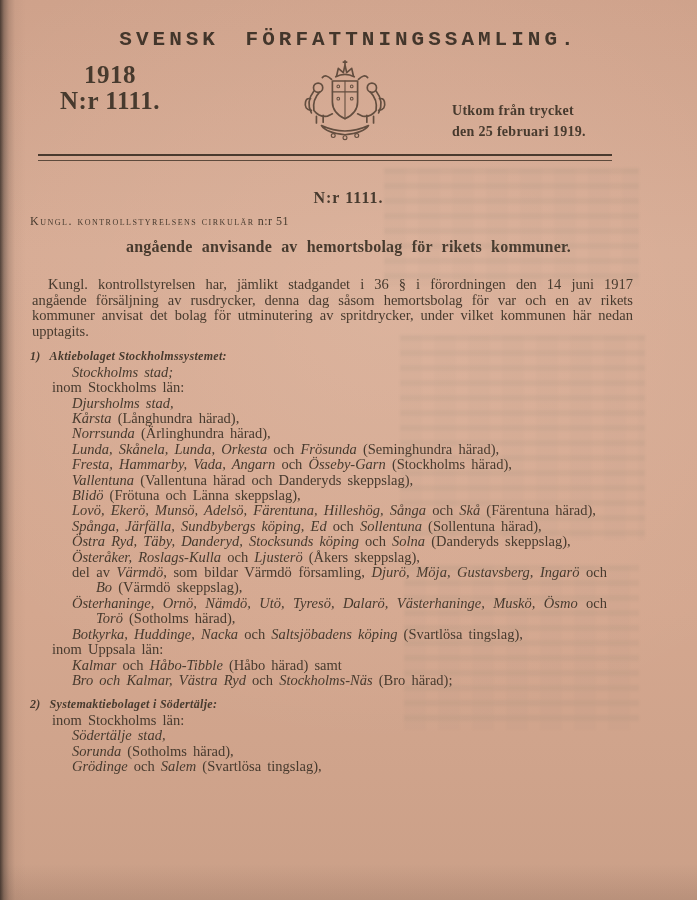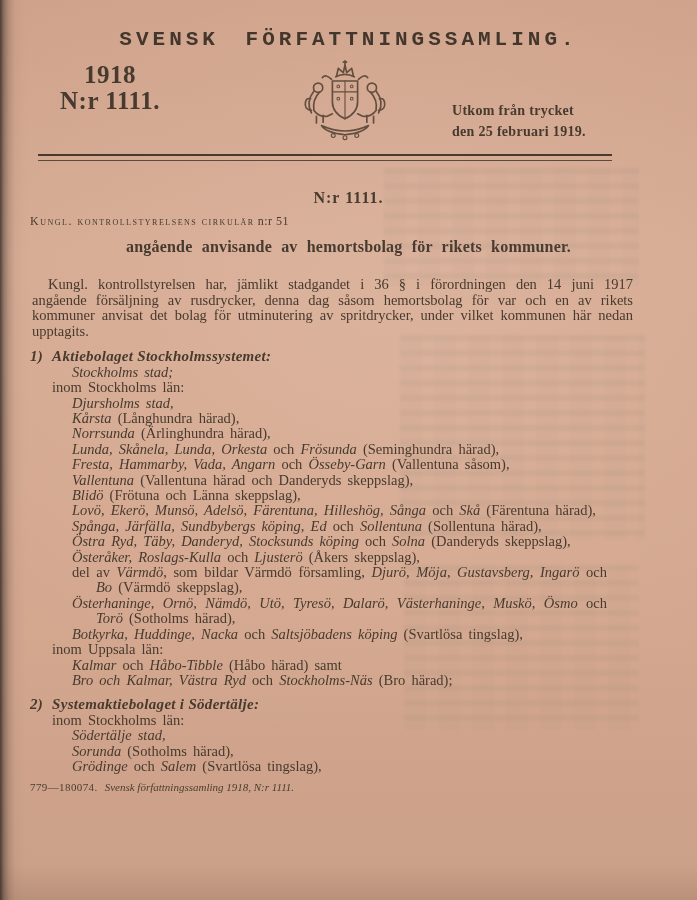--- a/index.html
+++ b/index.html
@@ -52,21 +52,21 @@
   .issuer .rest { letter-spacing:0.5px; }
   .subject { text-align:center; font-weight:bold; font-size:16px; margin-top:9px; word-spacing:5px; letter-spacing:0.2px; }
 
   .intro {
     margin:21px 34px 0 2px; text-align:justify; text-indent:16px;
     font-size:14.5px; line-height:15.6px; word-spacing:2.5px;
   }
 
   .sections { margin-top:10px; padding-right:60px; font-size:14.5px; line-height:15.4px; }
   .section { margin-top:9px; }
-  .section-heading { font-weight:bold; font-style:italic; font-size:15px; letter-spacing:0.3px; }
+  .section-heading { font-weight:bold; font-style:italic; font-size:12px; letter-spacing:0.3px; }
   .section-heading .marker { margin-right:9px; }
   .line { text-align:justify; word-spacing:2.5px; }
   .line.i1 { padding-left:22px; }
   .line.i2 { padding-left:66px; text-indent:-24px; }
   .line span.i { font-style:italic; }
   .line span.r { font-style:normal; }
 
   .footer { margin-top:7px; font-size:11px; color:#4b3c30; }
   .footer .num { letter-spacing:0.4px; }
   .footer .cite { font-style:italic; margin-left:7px; }
@@ -146,21 +146,21 @@
 
   <div class="sections">
       <div class="section">
         <div class="section-heading"><span class="marker">1)</span><span class="stitle">Aktiebolaget Stockholmssystemet:</span></div>
         <div class="line i2"><span class="i">Stockholms stad;</span></div>
         <div class="line i1"><span class="r">inom Stockholms län:</span></div>
         <div class="line i2"><span class="i">Djursholms stad,</span></div>
         <div class="line i2"><span class="i">Kårsta</span><span class="r"> (Långhundra härad),</span></div>
         <div class="line i2"><span class="i">Norrsunda</span><span class="r"> (Ärlinghundra härad),</span></div>
         <div class="line i2"><span class="i">Lunda, Skånela, Lunda, Orkesta</span><span class="r"> och </span><span class="i">Frösunda</span><span class="r"> (Seminghundra härad),</span></div>
-        <div class="line i2"><span class="i">Fresta, Hammarby, Vada, Angarn</span><span class="r"> och </span><span class="i">Össeby-Garn</span><span class="r"> (Vallentuna såsom),</span></div>
+        <div class="line i2"><span class="i">Fresta, Hammarby, Vada, Angarn</span><span class="r"> och </span><span class="i">Össeby-Garn</span><span class="r"> (Stockholms härad),</span></div>
         <div class="line i2"><span class="i">Vallentuna</span><span class="r"> (Vallentuna härad och Danderyds skeppslag),</span></div>
         <div class="line i2"><span class="i">Blidö</span><span class="r"> (Frötuna och Länna skeppslag),</span></div>
         <div class="line i2"><span class="i">Lovö, Ekerö, Munsö, Adelsö, Färentuna, Hilleshög, Sånga</span><span class="r"> och </span><span class="i">Skå</span><span class="r"> (Färentuna härad),</span></div>
         <div class="line i2"><span class="i">Spånga, Järfälla, Sundbybergs köping, Ed</span><span class="r"> och </span><span class="i">Sollentuna</span><span class="r"> (Sollentuna härad),</span></div>
         <div class="line i2"><span class="i">Östra Ryd, Täby, Danderyd, Stocksunds köping</span><span class="r"> och </span><span class="i">Solna</span><span class="r"> (Danderyds skeppslag),</span></div>
         <div class="line i2"><span class="i">Österåker, Roslags-Kulla</span><span class="r"> och </span><span class="i">Ljusterö</span><span class="r"> (Åkers skeppslag),</span></div>
         <div class="line i2"><span class="r">del av </span><span class="i">Värmdö</span><span class="r">, som bildar Värmdö församling, </span><span class="i">Djurö, Möja, Gustavsberg, Ingarö</span><span class="r"> och </span><span class="i">Bo</span><span class="r"> (Värmdö skeppslag),</span></div>
         <div class="line i2"><span class="i">Österhaninge, Ornö, Nämdö, Utö, Tyresö, Dalarö, Västerhaninge, Muskö, Ösmo</span><span class="r"> och </span><span class="i">Torö</span><span class="r"> (Sotholms härad),</span></div>
         <div class="line i2"><span class="i">Botkyrka, Huddinge, Nacka</span><span class="r"> och </span><span class="i">Saltsjöbadens köping</span><span class="r"> (Svartlösa tingslag),</span></div>
         <div class="line i1"><span class="r">inom Uppsala län:</span></div>
@@ -169,17 +169,14 @@
       </div>
       <div class="section">
         <div class="section-heading"><span class="marker">2)</span><span class="stitle">Systemaktiebolaget i Södertälje:</span></div>
         <div class="line i1"><span class="r">inom Stockholms län:</span></div>
         <div class="line i2"><span class="i">Södertälje stad,</span></div>
         <div class="line i2"><span class="i">Sorunda</span><span class="r"> (Sotholms härad),</span></div>
         <div class="line i2"><span class="i">Grödinge</span><span class="r"> och </span><span class="i">Salem</span><span class="r"> (Svartlösa tingslag),</span></div>
       </div>
     </div>
 
-  <div class="footer">
-    <span class="num">779—180074.</span><span class="cite">Svensk författningssamling 1918, N:r 1111.</span>
-  </div>
 
 </div>
 
 </body></html>

